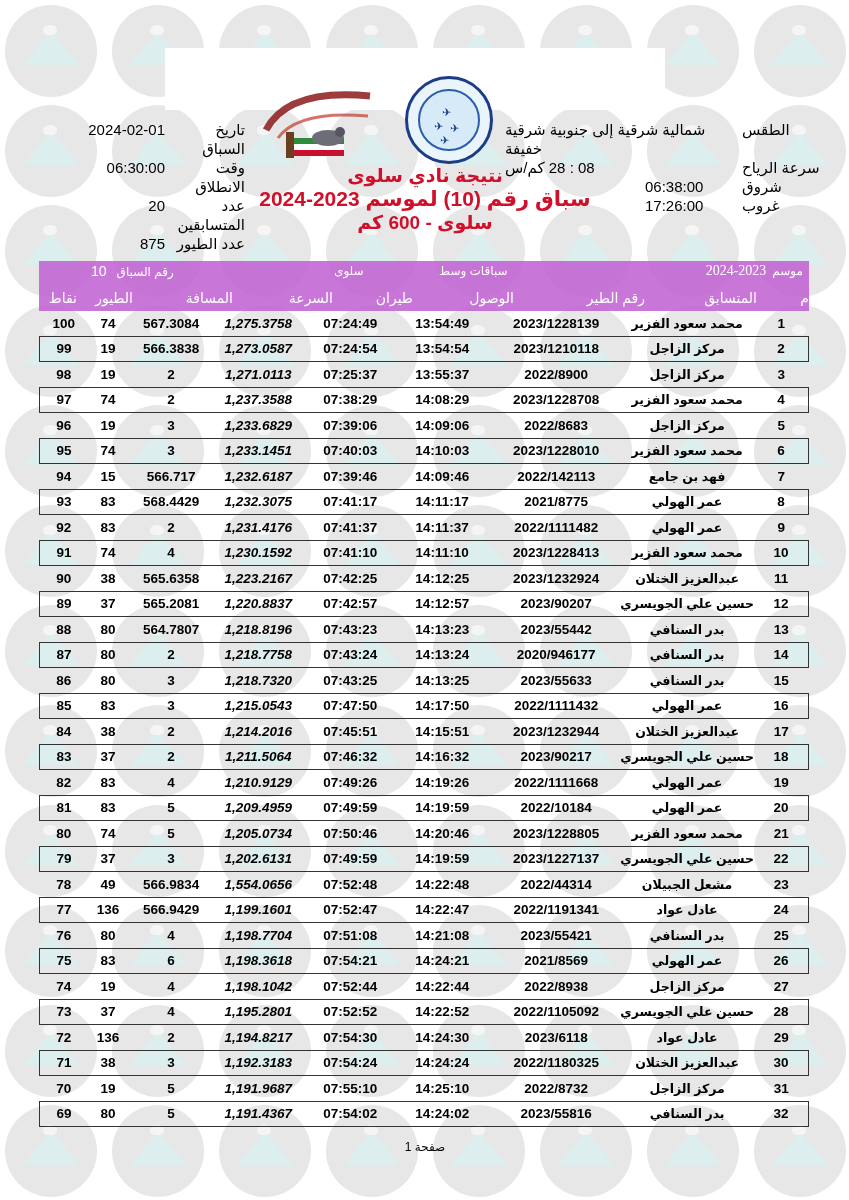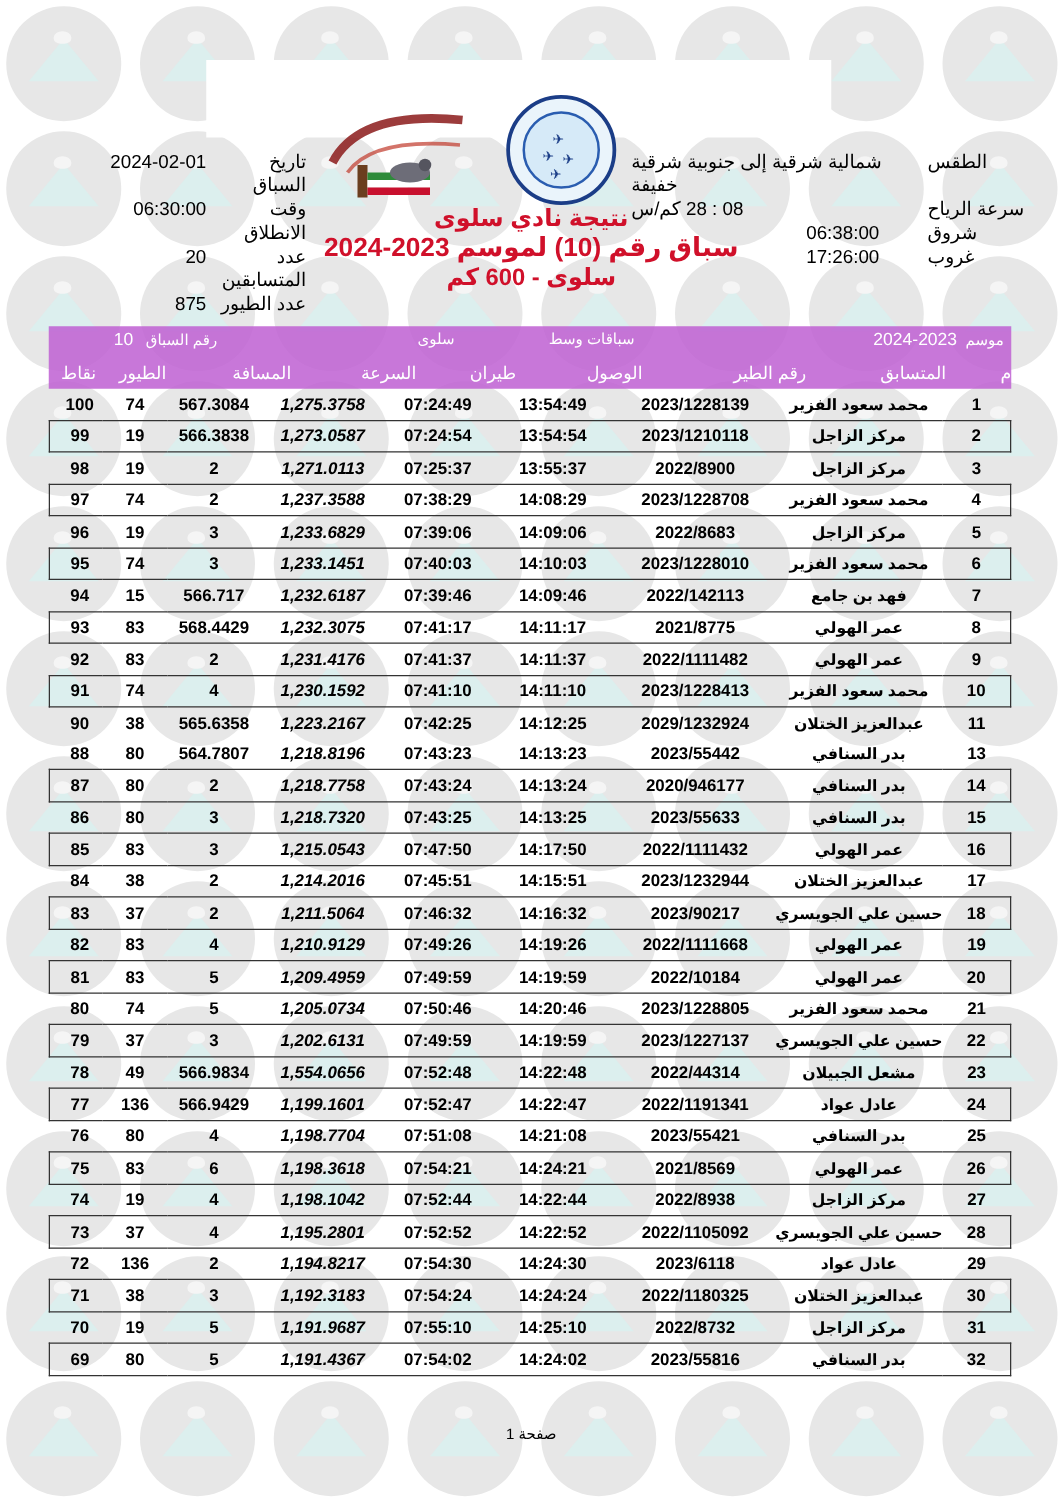--- a/index.html
+++ b/index.html
@@ -254,21 +254,21 @@
     </div>
 
   <div class="title-block">
     <div class="t1">نتيجة نادي سلوى</div>
     <div class="t2">سباق رقم (10) لموسم 2023-2024</div>
     <div class="t3">سلوى - 600 كم</div>
   </div>
 
   <div class="table-wrap">
     <div class="head-band">
-      <span class="sub" style="right:6px;">
+      <span class="sub" style="right:6px;font-family:Liberation Serif, serif;">
         <span>موسم</span>&nbsp;&nbsp;<span style="font-size:14px">2023-2024</span>
       </span>
       <span class="sub" style="left:400px;">سباقات وسط</span>
       <span class="sub" style="left:265px;margin-left:30px;">سلوى</span>
       <span class="sub" style="left:52px;">
         <span>رقم السباق</span>&nbsp;&nbsp;&nbsp;<span style="font-size:14px">10</span>
       </span>
       <div class="cols">
         <span class="col" style="left:2px;width:36px;">نقاط</span>
         <span class="col" style="left:42px;width:52px;">الطيور</span>
@@ -393,23 +393,34 @@
             <td class="c-name">محمد سعود الفزير</td>
             <td class="c-rank">10</td>
           </tr>
           <tr>
             <td class="c-points">90</td>
             <td class="c-birds">38</td>
             <td class="c-distance">565.6358</td>
             <td class="c-speed">1,223.2167</td>
             <td class="c-flight">07:42:25</td>
             <td class="c-arrival">14:12:25</td>
-            <td class="c-ring">2029/1232924</td>
+            <td class="c-ring">2023/1232924</td>
             <td class="c-name">عبدالعزيز الختلان</td>
             <td class="c-rank">11</td>
+          </tr>
+          <tr class="boxed">
+            <td class="c-points">89</td>
+            <td class="c-birds">37</td>
+            <td class="c-distance">565.2081</td>
+            <td class="c-speed">1,220.8837</td>
+            <td class="c-flight">07:42:57</td>
+            <td class="c-arrival">14:12:57</td>
+            <td class="c-ring">2023/90207</td>
+            <td class="c-name">حسين علي الجويسري</td>
+            <td class="c-rank">12</td>
           </tr>
           <tr>
             <td class="c-points">88</td>
             <td class="c-birds">80</td>
             <td class="c-distance">564.7807</td>
             <td class="c-speed">1,218.8196</td>
             <td class="c-flight">07:43:23</td>
             <td class="c-arrival">14:13:23</td>
             <td class="c-ring">2023/55442</td>
             <td class="c-name">بدر السنافي</td>

